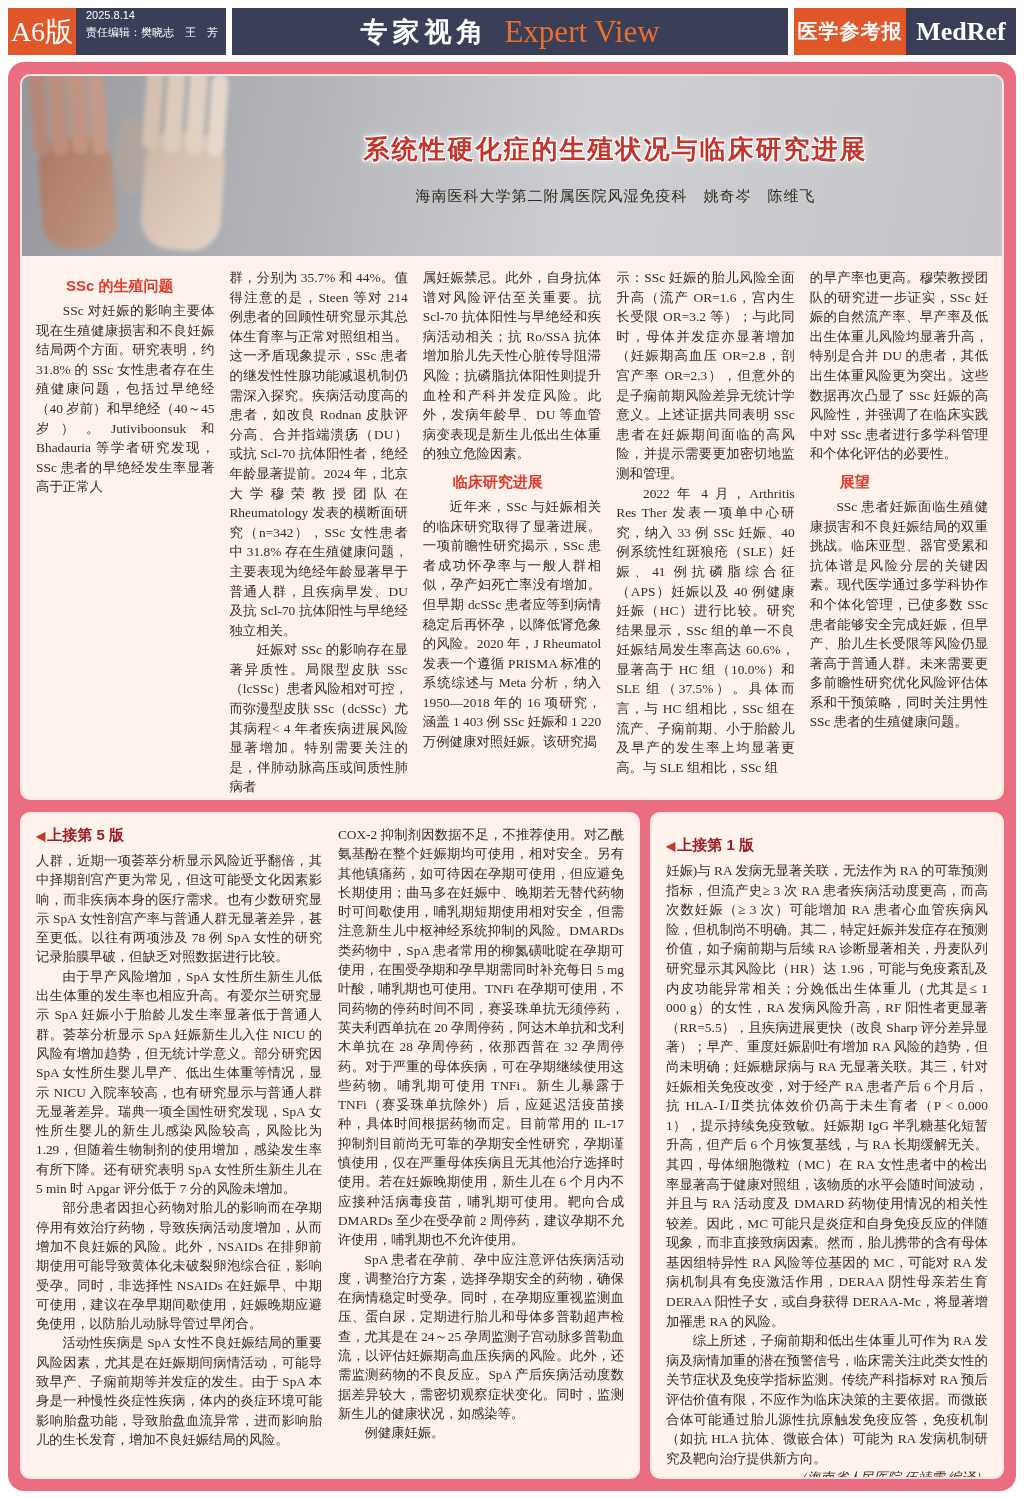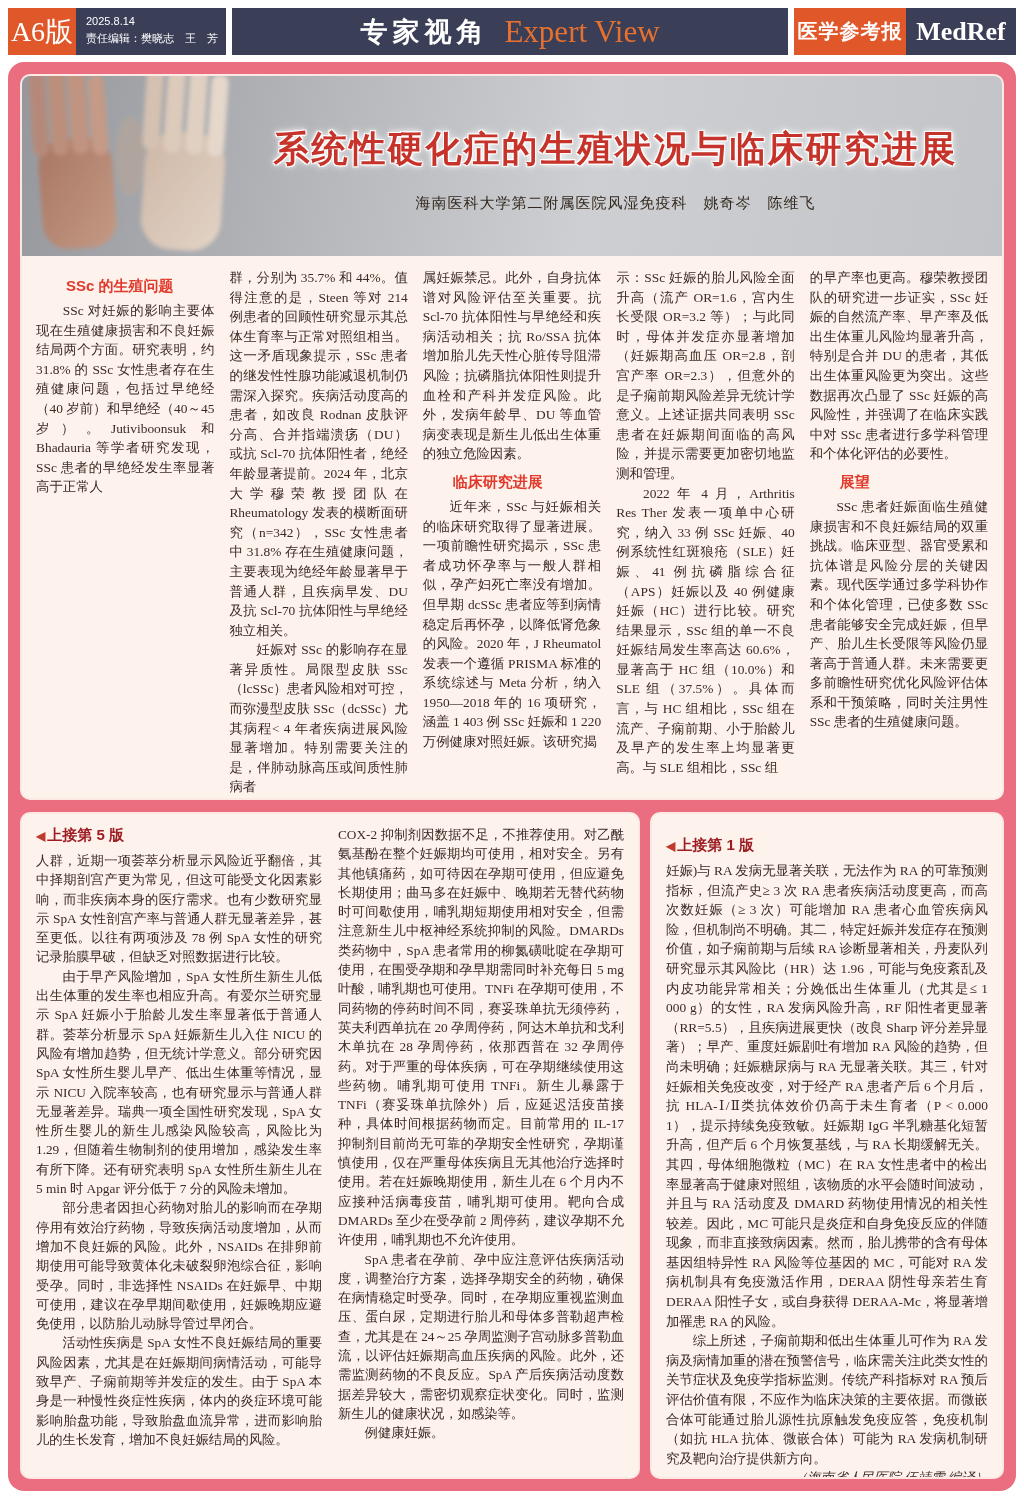--- a/index.html
+++ b/index.html
@@ -6,21 +6,21 @@
   html,body { margin:0; padding:0; }
   body {
     width:1024px; height:1499px; position:relative; background:#ffffff;
     font-family:"Liberation Serif","DejaVu Serif",serif;
     -webkit-font-smoothing:antialiased;
   }
   
   .masthead { position:absolute; left:8px; top:8px; width:1008px; height:47px; display:flex; }
   .edition-box { width:68px; background:#e0572a; color:#fff; font-size:28px;
     display:flex; align-items:center; justify-content:center; }
-  .meta-box { width:150px; background:#3a3f57; color:#fff; padding:7px 0 0 10px;
+  .meta-box { width:150px; background:#3a3f57; color:#fff; padding:1px 0 0 10px;
     font-family:"Liberation Sans",sans-serif; }
   .meta-date { font-size:11px; line-height:13px; }
   .meta-editors { font-size:11px; line-height:13px; margin-top:4px; }
   .head-gap { width:6px; background:#fff; }
   .section-bar { flex:1; background:#3a3f57; display:flex; align-items:center; justify-content:center; gap:16px; }
   .section-cn { color:#ffffff; font-size:27px; font-weight:bold; letter-spacing:5px; }
   .section-en { color:#e8702f; font-size:31px; }
   .brand-cn { width:112px; background:#e0572a; color:#fff; font-size:20px; font-weight:bold;
     display:flex; align-items:center; justify-content:center; font-family:"Liberation Sans",sans-serif; letter-spacing:1px; }
   .brand-en { width:110px; background:#3a3f57; color:#fff; font-size:26px; font-weight:bold;
@@ -30,21 +30,21 @@
     background:#eb6e80; border-radius:16px; padding:12px; }
   .cream { background:#fdf3ec; border:2px solid #fde8e4; border-radius:10px; overflow:hidden; }
   .main-box { height:726px; margin-bottom:12px; }
   
   .banner { height:180px; position:relative;
     background:linear-gradient(100deg,#96989d 0%,#b6b8bc 32%,#cdcfd2 58%,#c2c4c8 100%); }
   .hands-wrap { position:absolute; left:0; top:0; width:235px; height:180px; overflow:hidden; }
   .title-wrap { position:absolute; left:215px; right:8px; top:0; height:100%;
     display:flex; flex-direction:column; align-items:center; justify-content:center; padding-top:6px; }
   .article-title { margin:0; font-family:"Liberation Sans",sans-serif; font-weight:bold;
-    font-size:36px; color:#c5332a; letter-spacing:2px; white-space:nowrap;
+    font-size:26px; color:#c5332a; letter-spacing:2px; white-space:nowrap;
     text-shadow:0 0 5px #fff,0 0 8px #fff,1px 1px 0 #fff,-1px -1px 0 #fff,1px -1px 0 #fff,-1px 1px 0 #fff; }
   .article-byline { margin-top:20px; font-size:15px; color:#33291f;
     font-family:"Liberation Sans",sans-serif; letter-spacing:1px; }
   
   .cols5 { display:flex; gap:15px; padding:12px 14px 0; height:546px; }
   .col5 { flex:1; font-size:13.4px; line-height:19.6px; text-align:justify; color:#3a2a26; overflow:hidden; }
   p.para { margin:0; text-indent:2em; }
   p.para.cont { text-indent:0; }
   .subhead { font-family:"Liberation Sans",sans-serif; font-weight:bold; color:#e13a2c;
     font-size:15px; margin:8px 0 5px; text-indent:2em; line-height:20px; }

